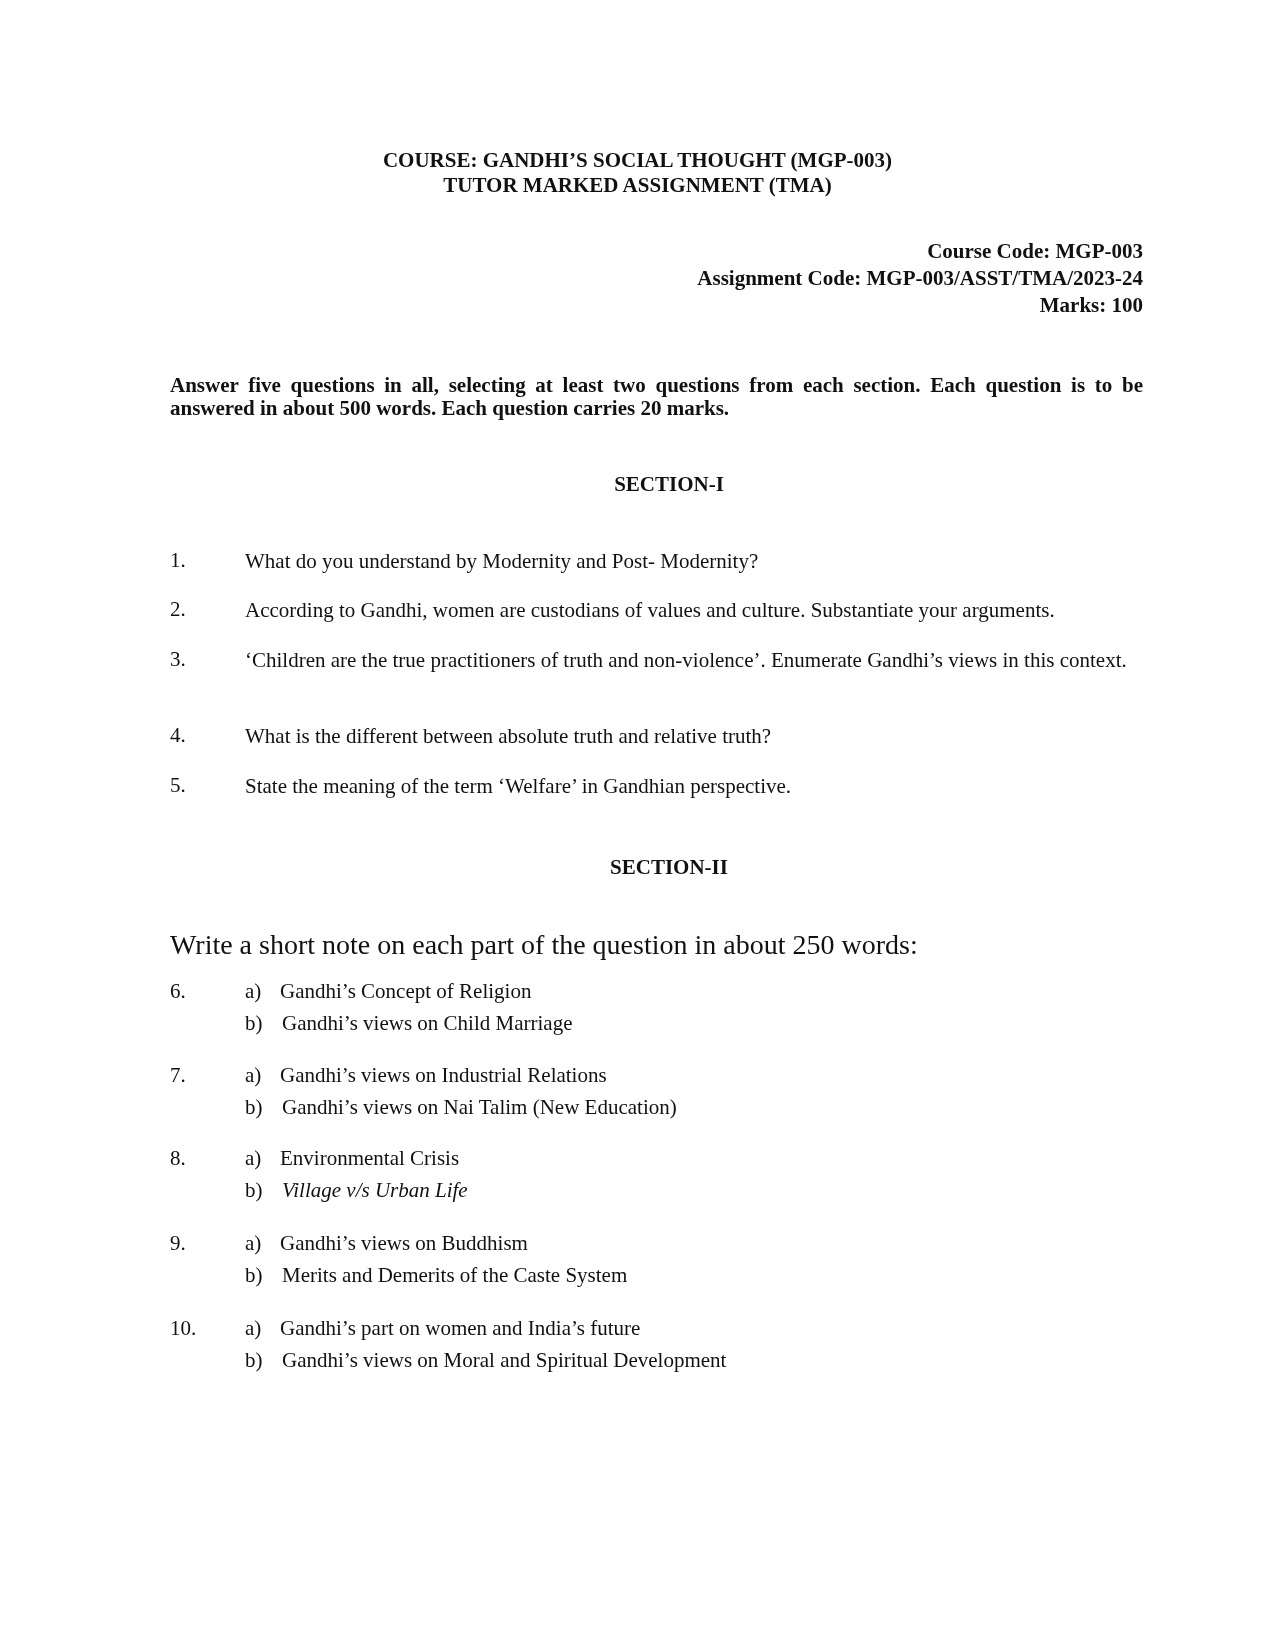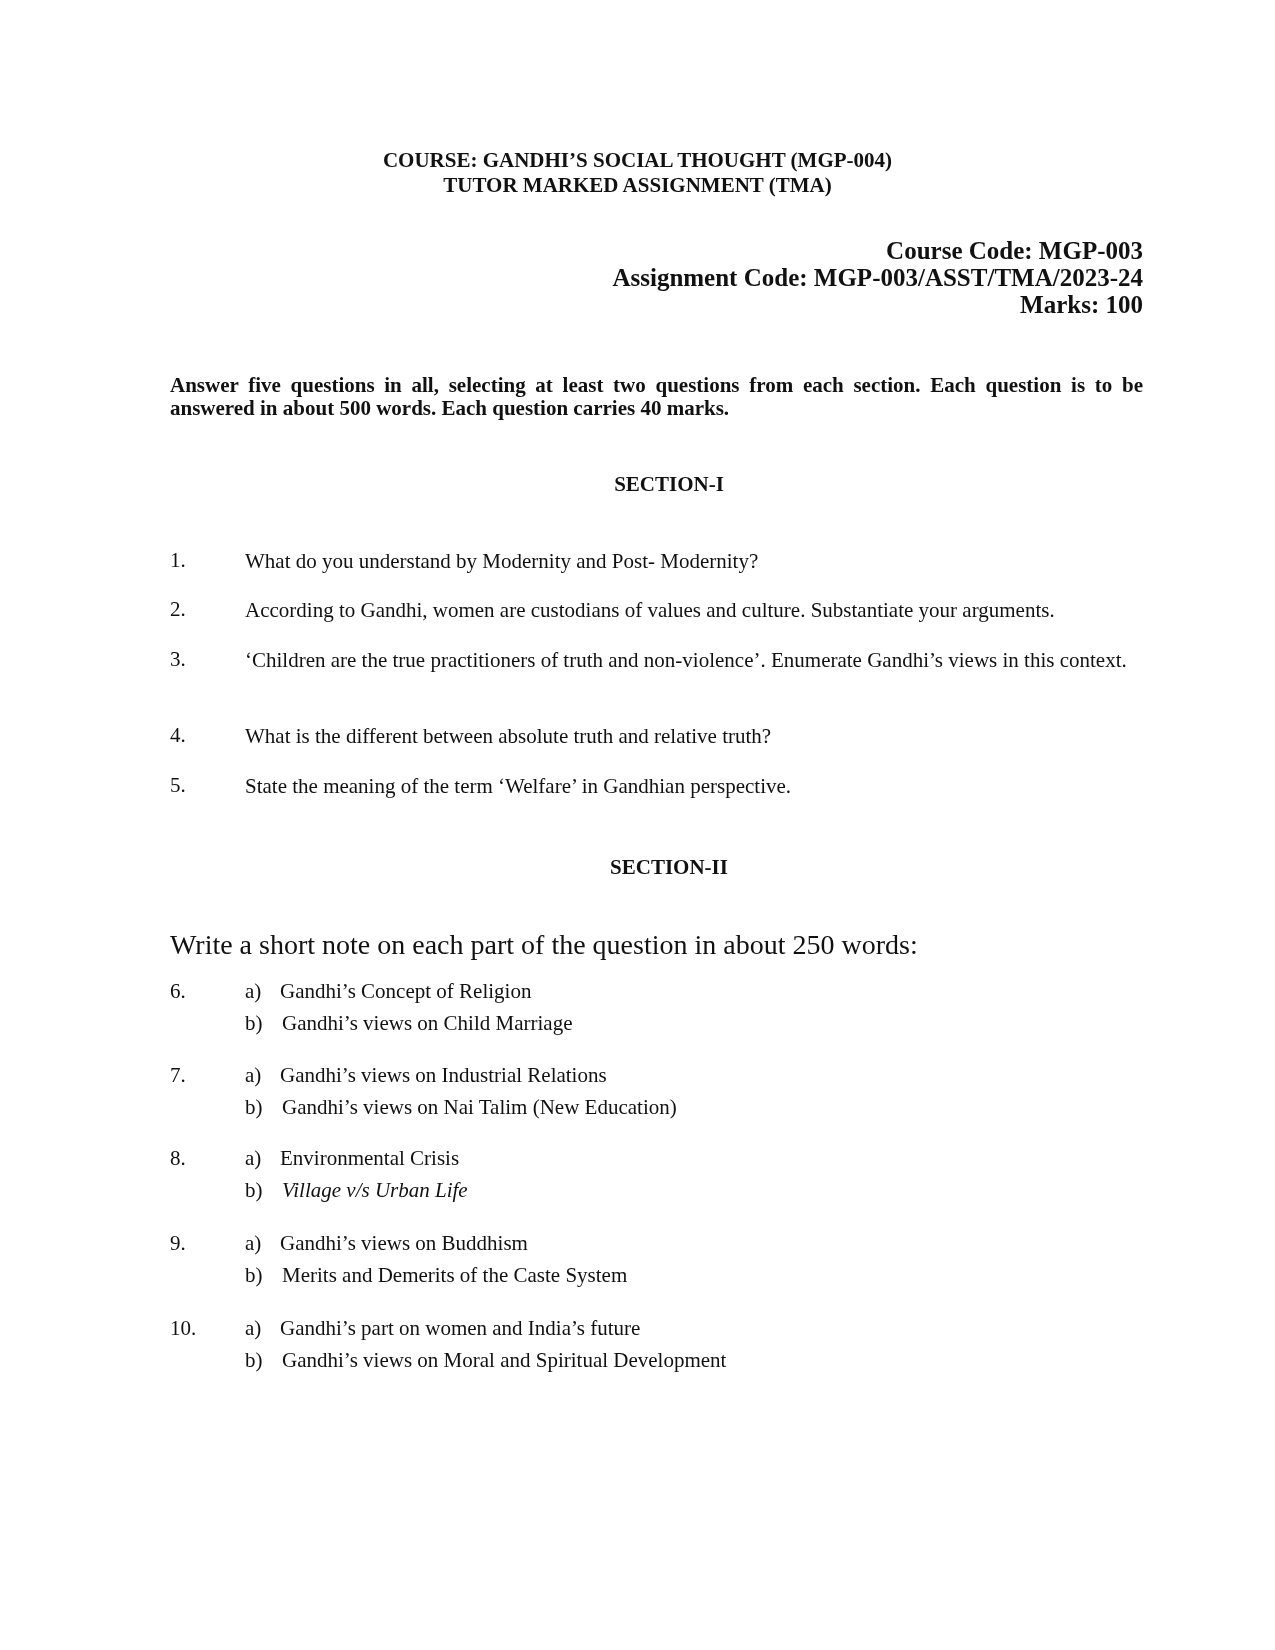--- a/index.html
+++ b/index.html
@@ -8,21 +8,21 @@
       font-family: "Liberation Serif", "DejaVu Serif", serif;
       color: #111111;
     }
     .abs { position: absolute; }
     .title {
       left: 0; width: 1275px; text-align: center;
       font-weight: bold; font-size: 21px; line-height: 25px;
     }
     .meta {
       right: 132px; text-align: right;
-      font-weight: bold; font-size: 25px; line-height: 26px;
+      font-weight: bold; font-size: 21px; line-height: 26px;
     }
     .instructions {
       left: 170px; width: 973px;
       font-weight: bold; font-size: 21px; line-height: 23px;
       text-align: justify;
     }
     .section-heading {
       left: 0; width: 1338px; text-align: center;
       font-weight: bold; font-size: 21px;
     }
@@ -33,28 +33,28 @@
     }
     .sub-letter { left: 245px; font-size: 21px; }
     .sub-text { left: 280px; font-size: 21px; }
     .sub-instr {
       left: 170px; font-weight: normal; font-size: 28px;
     }
   </style>
 </head>
 <body>
 
-<div class="abs title" style="top:148px;">COURSE:  GANDHI’S SOCIAL THOUGHT (MGP-004)</div>
+<div class="abs title" style="top:148px;">COURSE:  GANDHI’S SOCIAL THOUGHT (MGP-003)</div>
 <div class="abs title" style="top:173px;">TUTOR MARKED ASSIGNMENT (TMA)</div>
 
 <div class="abs meta" style="top:238px;">Course Code: MGP-003</div>
 <div class="abs meta" style="top:265px;">Assignment Code: MGP-003/ASST/TMA/2023-24</div>
 <div class="abs meta" style="top:292px;">Marks: 100</div>
 
-<div class="abs instructions" style="top:374px;">Answer five questions in all, selecting at least two questions from each section. Each question is to be answered in about 500 words. Each question carries 40 marks.</div>
+<div class="abs instructions" style="top:374px;">Answer five questions in all, selecting at least two questions from each section. Each question is to be answered in about 500 words. Each question carries 20 marks.</div>
 
 <div class="abs section-heading" style="top:472px;">SECTION-I</div>
 
 <div>
   <div>
     <span class="abs q-num" style="top:548px;">1.</span>
     <span class="abs q-text" style="top:548px;">What do you understand by Modernity and Post- Modernity?</span>
   </div>
   <div>
     <span class="abs q-num" style="top:597px;">2.</span>

